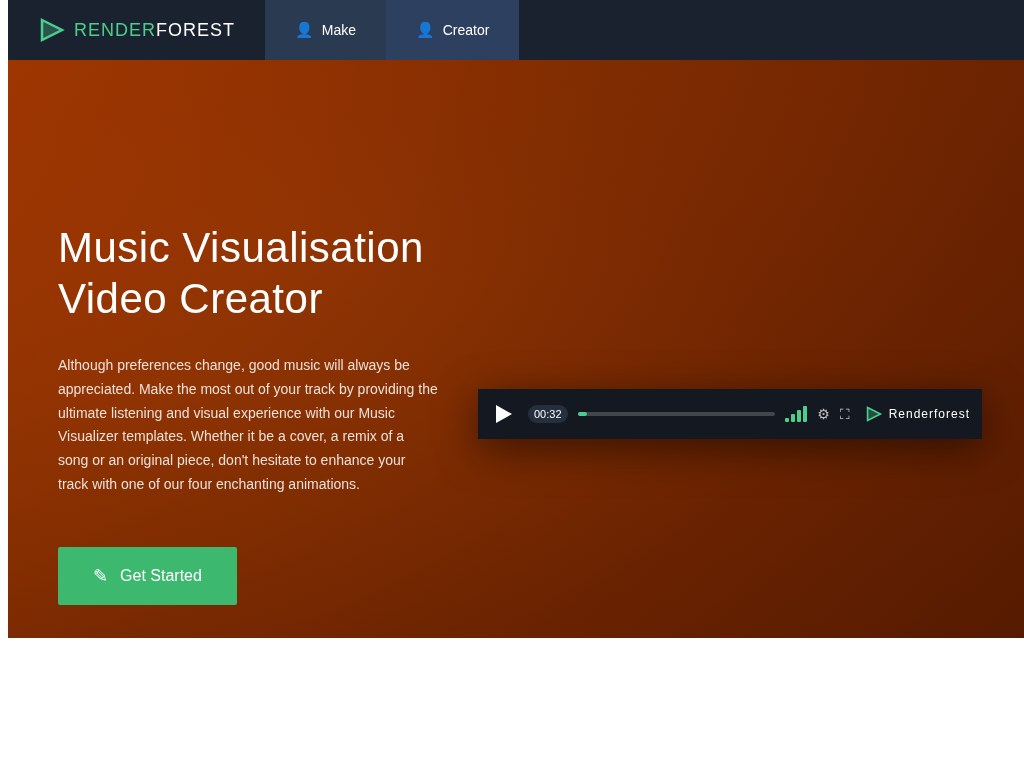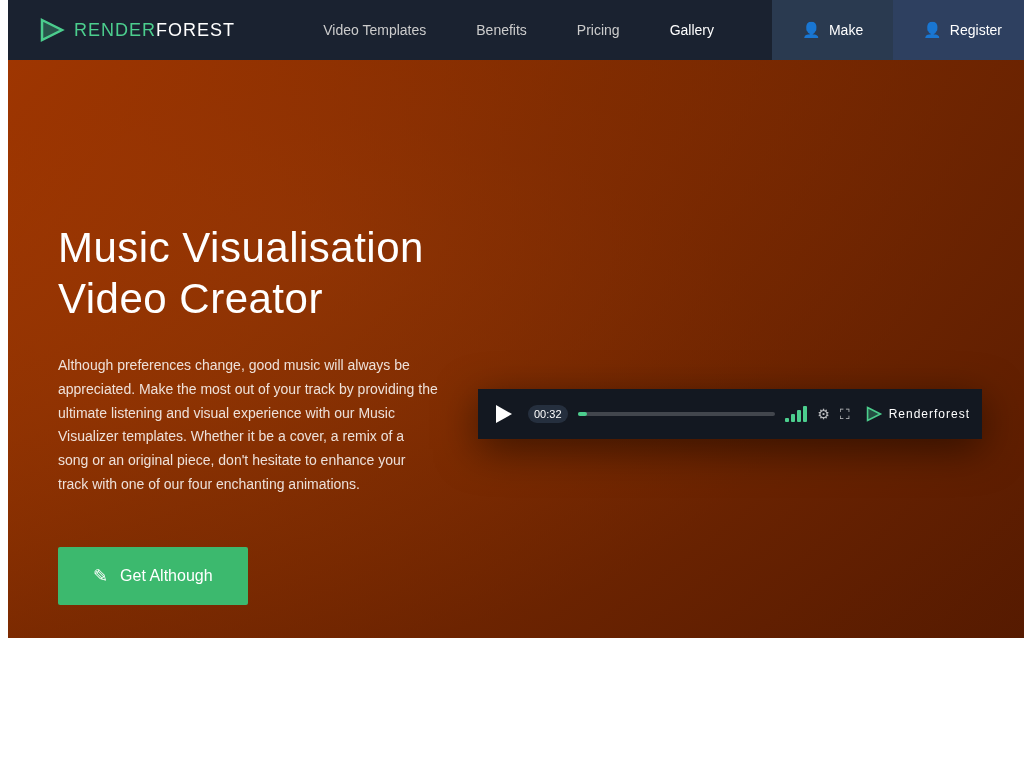--- a/index.html
+++ b/index.html
@@ -205,46 +205,40 @@
 
       <svg class="logo-icon" viewBox="0 0 28 28" xmlns="http://www.w3.org/2000/svg">
         <polygon points="4,4 24,14 4,24" fill="none" stroke="#4cce8e" stroke-width="2.5"></polygon>
         <polygon points="4,4 24,14 4,24" fill="#4cce8e" opacity="0.3"></polygon>
       </svg>
       <span class="logo-text">
         <span>RENDER</span><span style="color:white">FOREST</span>
       </span>
     </div>
 
-    <div class="nav-links">
-      <a class="nav-link">Video Templates</a>
-      <a class="nav-link">Benefits</a>
-      <a class="nav-link">Pricing</a>
-      <a class="nav-link active">Gallery</a>
-    </div>
 
     <div class="nav-auth">
       <button class="btn-login">
         <span style="font-size:15px;">👤</span>
         <span>Make</span>
       </button>
       <button class="btn-register">
         <span style="font-size:15px;">👤</span>
-        <span>Register</span>
+        <span>Creator</span>
       </button>
     </div>
   </nav>
 
   <div class="hero-content">
     <div class="hero-text">
       <h1 class="hero-title">Music Visualisation Video Creator</h1>
       <p class="hero-description">Although preferences change, good music will always be appreciated. Make the most out of your track by providing the ultimate listening and visual experience with our Music Visualizer templates. Whether it be a cover, a remix of a song or an original piece, don't hesitate to enhance your track with one of our four enchanting animations.</p>
       <button class="btn-get-started">
         <span style="font-size:18px;">✎</span>
-        <span>Get Although</span>
+        <span>Get Started</span>
       </button>
     </div>
 
     <div class="video-container">
 
       <div class="video-controls">
         <button class="play-btn">
           <div class="play-triangle"></div>
         </button>
 

